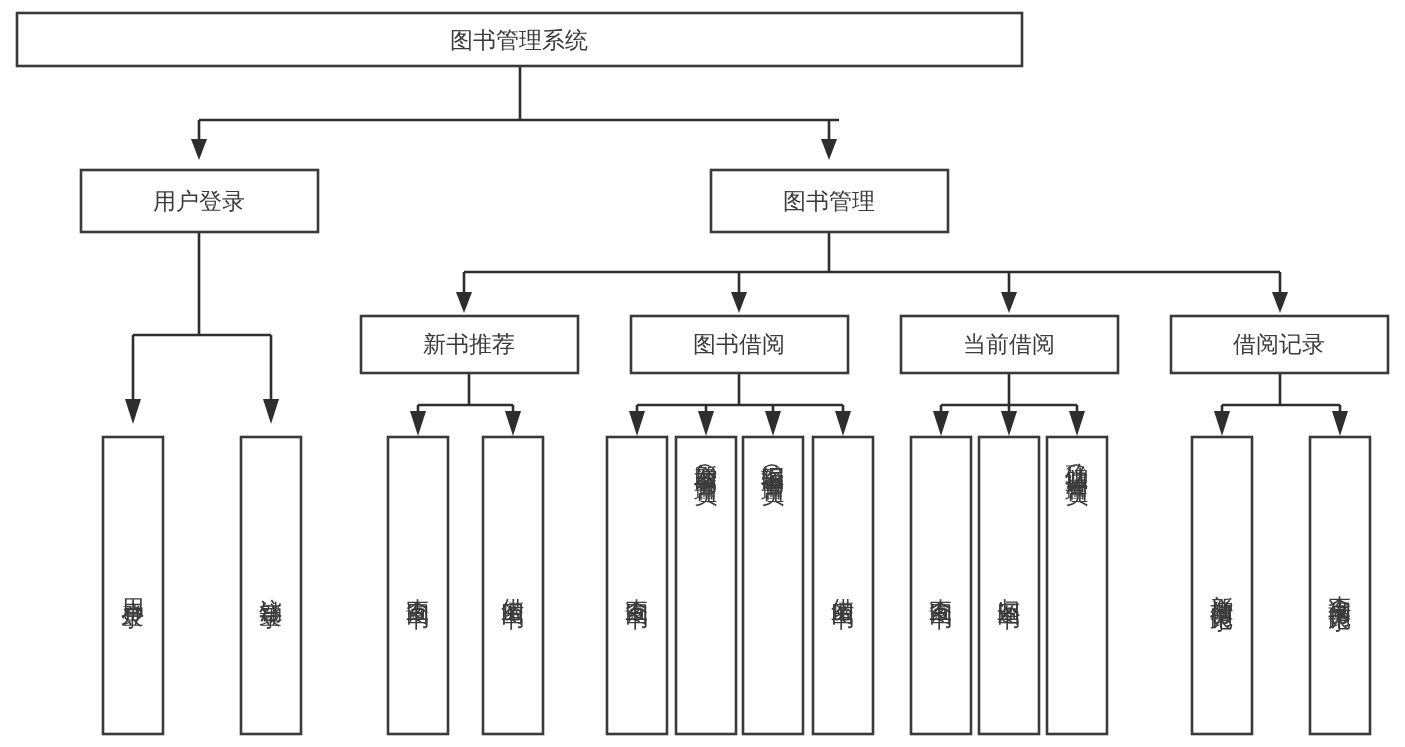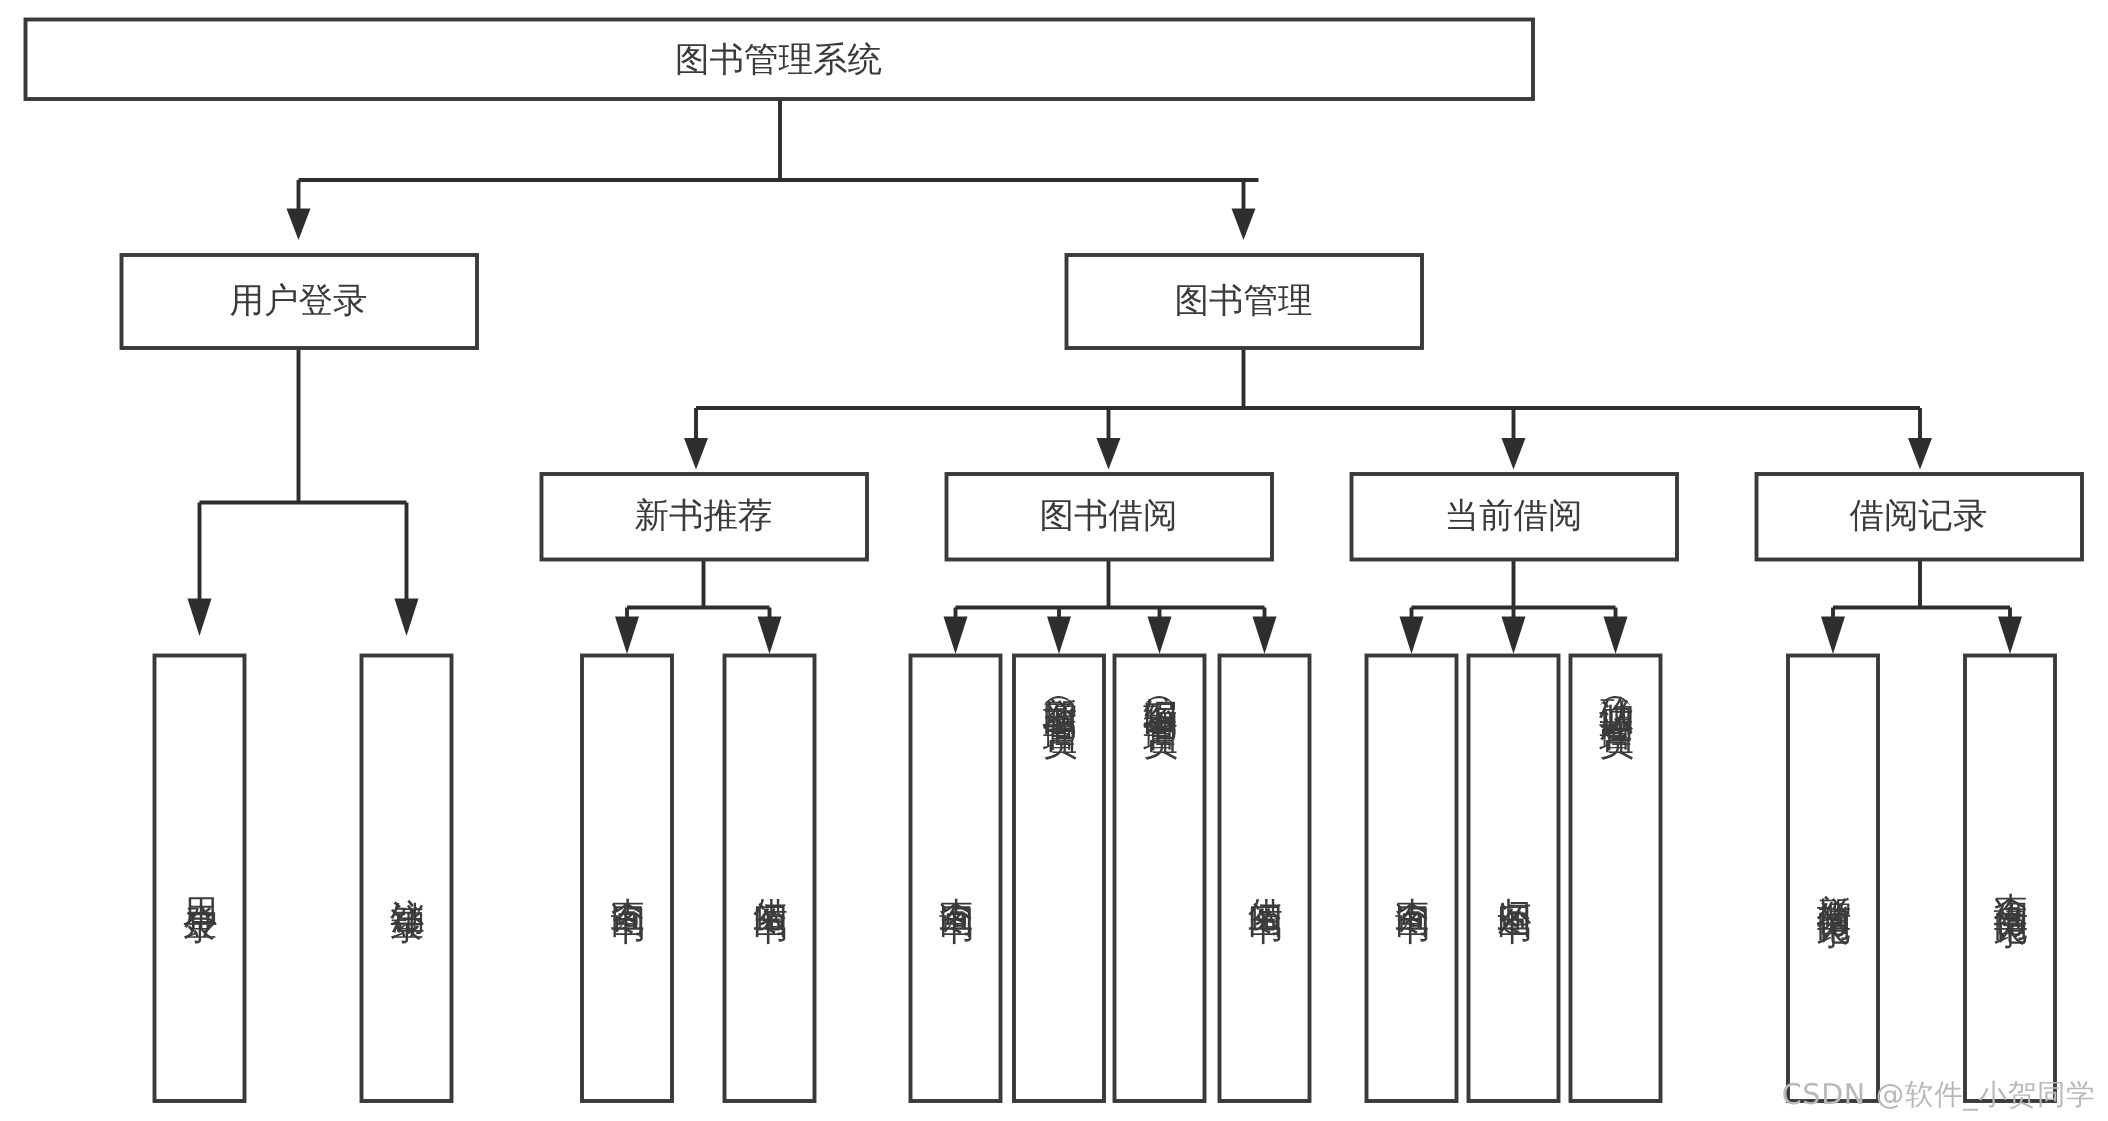--- a/index.html
+++ b/index.html
@@ -222,15 +222,14 @@
   <div class="leaf-label" style="left:743px; top:437px; width:60px; height:297px; justify-content:flex-start; padding-top:8px; box-sizing:border-box;">编辑图书（管理员）</div>
   <div class="leaf-label" style="left:813px; top:437px; width:60px; height:297px;">借阅图书</div>
 
   <div class="leaf-label" style="left:911px; top:437px; width:60px; height:297px;">查询图书</div>
   <div class="leaf-label" style="left:979px; top:437px; width:60px; height:297px;">归还图书</div>
   <div class="leaf-label" style="left:1047px; top:437px; width:60px; height:297px; justify-content:flex-start; padding-top:8px; box-sizing:border-box;">确认归还（管理员）</div>
 
   <div class="leaf-label" style="left:1192px; top:437px; width:60px; height:297px;">新增借阅记录</div>
   <div class="leaf-label" style="left:1310px; top:437px; width:60px; height:297px;">查询借阅记录</div>
 
-  <div class="watermark">CSDN @软件_小贺同学</div>
 
 </div>
 
 </body></html>

